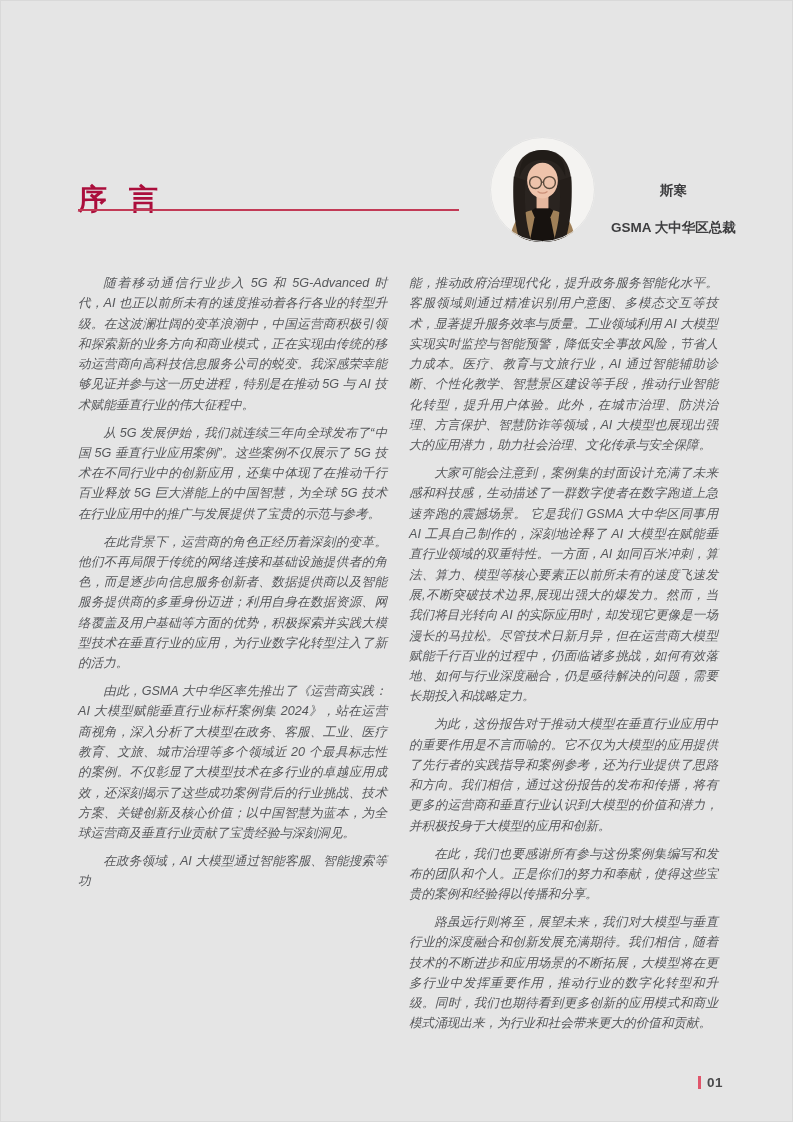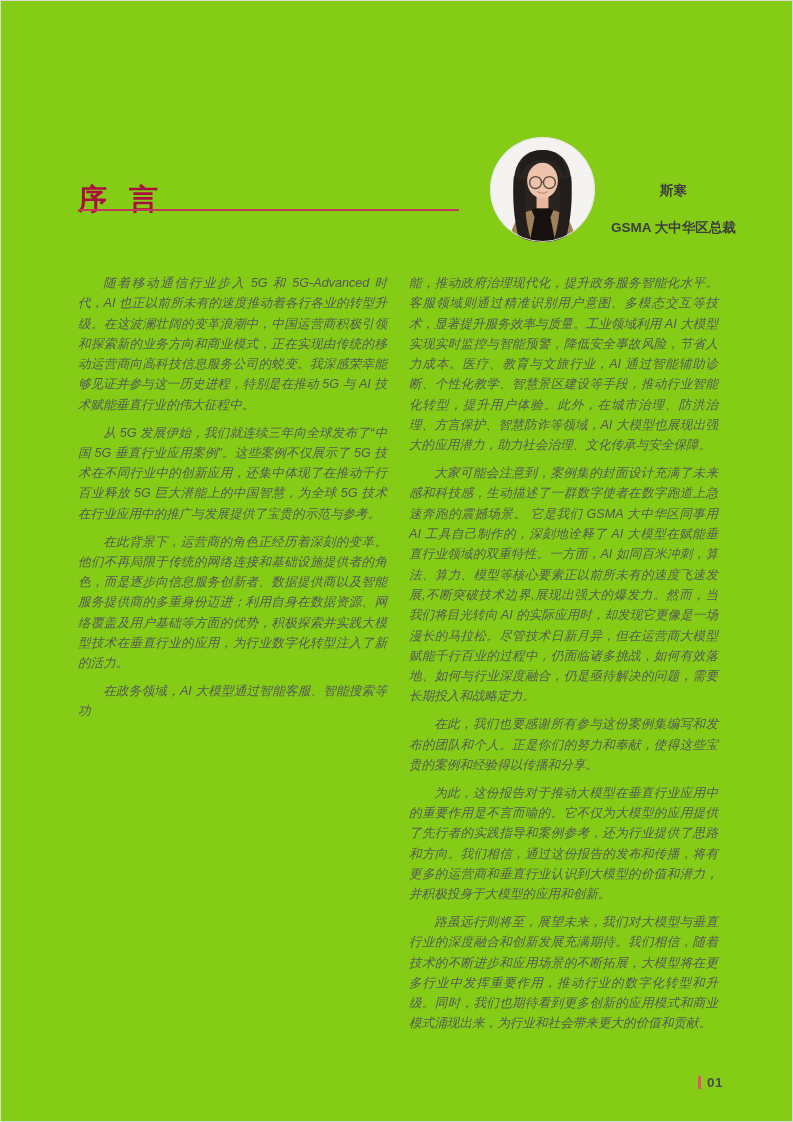--- a/index.html
+++ b/index.html
@@ -1,20 +1,20 @@
 <!DOCTYPE html>
 <html style="--accent: #ab0e3c; --underline: #c23a56; --footerbar: #e0556b; --body: #56575a;"><head>
 <meta charset="utf-8">
 <style>
   html,body { margin:0; padding:0; background:#ffffff; }
   .page {
     position: relative;
     width: 793px;
     height: 1122px;
-    background: #84cc16;
+    background: #e5e5e5;
     border: 1px solid #d9d9d9;
     box-sizing: border-box;
     font-family: "Liberation Sans", "DejaVu Sans", sans-serif;
     overflow: hidden;
   }
   .page-title {
     position: absolute;
     left: 77px;
     top: 162px;
     font-size: 29px;
@@ -132,28 +132,29 @@
 
   <div class="author-info">
     <div class="author-name">斯寒</div>
     <div class="author-role">GSMA 大中华区总裁</div>
   </div>
 
   <div class="col col-left">
     <p>随着移动通信行业步入 5G 和 5G-Advanced 时代，AI 也正以前所未有的速度推动着各行各业的转型升级。在这波澜壮阔的变革浪潮中，中国运营商积极引领和探索新的业务方向和商业模式，正在实现由传统的移动运营商向高科技信息服务公司的蜕变。我深感荣幸能够见证并参与这一历史进程，特别是在推动 5G 与 AI 技术赋能垂直行业的伟大征程中。</p>
     <p>从 5G 发展伊始，我们就连续三年向全球发布了“中国 5G 垂直行业应用案例”。这些案例不仅展示了 5G 技术在不同行业中的创新应用，还集中体现了在推动千行百业释放 5G 巨大潜能上的中国智慧，为全球 5G 技术在行业应用中的推广与发展提供了宝贵的示范与参考。</p>
     <p>在此背景下，运营商的角色正经历着深刻的变革。他们不再局限于传统的网络连接和基础设施提供者的角色，而是逐步向信息服务创新者、数据提供商以及智能服务提供商的多重身份迈进；利用自身在数据资源、网络覆盖及用户基础等方面的优势，积极探索并实践大模型技术在垂直行业的应用，为行业数字化转型注入了新的活力。</p>
+    <p>由此，GSMA 大中华区率先推出了《运营商实践：AI 大模型赋能垂直行业标杆案例集 2024》，站在运营商视角，深入分析了大模型在政务、客服、工业、医疗教育、文旅、城市治理等多个领域近 20 个最具标志性的案例。不仅彰显了大模型技术在多行业的卓越应用成效，还深刻揭示了这些成功案例背后的行业挑战、技术方案、关键创新及核心价值；以中国智慧为蓝本，为全球运营商及垂直行业贡献了宝贵经验与深刻洞见。</p>
     <p>在政务领域，AI 大模型通过智能客服、智能搜索等功</p>
   </div>
 
   <div class="col col-right">
     <p class="cont">能，推动政府治理现代化，提升政务服务智能化水平。客服领域则通过精准识别用户意图、多模态交互等技术，显著提升服务效率与质量。工业领域利用 AI 大模型实现实时监控与智能预警，降低安全事故风险，节省人力成本。医疗、教育与文旅行业，AI 通过智能辅助诊断、个性化教学、智慧景区建设等手段，推动行业智能化转型，提升用户体验。此外，在城市治理、防洪治理、方言保护、智慧防诈等领域，AI 大模型也展现出强大的应用潜力，助力社会治理、文化传承与安全保障。</p>
     <p>大家可能会注意到，案例集的封面设计充满了未来感和科技感，生动描述了一群数字使者在数字跑道上急速奔跑的震撼场景。 它是我们 GSMA 大中华区同事用 AI 工具自己制作的，深刻地诠释了 AI 大模型在赋能垂直行业领域的双重特性。一方面，AI 如同百米冲刺，算法、算力、模型等核心要素正以前所未有的速度飞速发展,不断突破技术边界,展现出强大的爆发力。然而，当我们将目光转向 AI 的实际应用时，却发现它更像是一场漫长的马拉松。尽管技术日新月异，但在运营商大模型赋能千行百业的过程中，仍面临诸多挑战，如何有效落地、如何与行业深度融合，仍是亟待解决的问题，需要长期投入和战略定力。</p>
+    <p>为此，这份报告对于推动大模型在垂直行业应用中的重要作用是不言而喻的。它不仅为大模型的应用提供了先行者的实践指导和案例参考，还为行业提供了思路和方向。我们相信，通过这份报告的发布和传播，将有更多的运营商和垂直行业认识到大模型的价值和潜力，并积极投身于大模型的应用和创新。</p>
     <p>在此，我们也要感谢所有参与这份案例集编写和发布的团队和个人。正是你们的努力和奉献，使得这些宝贵的案例和经验得以传播和分享。</p>
-    <p>为此，这份报告对于推动大模型在垂直行业应用中的重要作用是不言而喻的。它不仅为大模型的应用提供了先行者的实践指导和案例参考，还为行业提供了思路和方向。我们相信，通过这份报告的发布和传播，将有更多的运营商和垂直行业认识到大模型的价值和潜力，并积极投身于大模型的应用和创新。</p>
     <p>路虽远行则将至，展望未来，我们对大模型与垂直行业的深度融合和创新发展充满期待。我们相信，随着技术的不断进步和应用场景的不断拓展，大模型将在更多行业中发挥重要作用，推动行业的数字化转型和升级。同时，我们也期待看到更多创新的应用模式和商业模式涌现出来，为行业和社会带来更大的价值和贡献。</p>
   </div>
 
   <div class="footer">
     <span class="footer-bar"></span>
     <span class="page-number">01</span>
   </div>
 
 </div>
 

